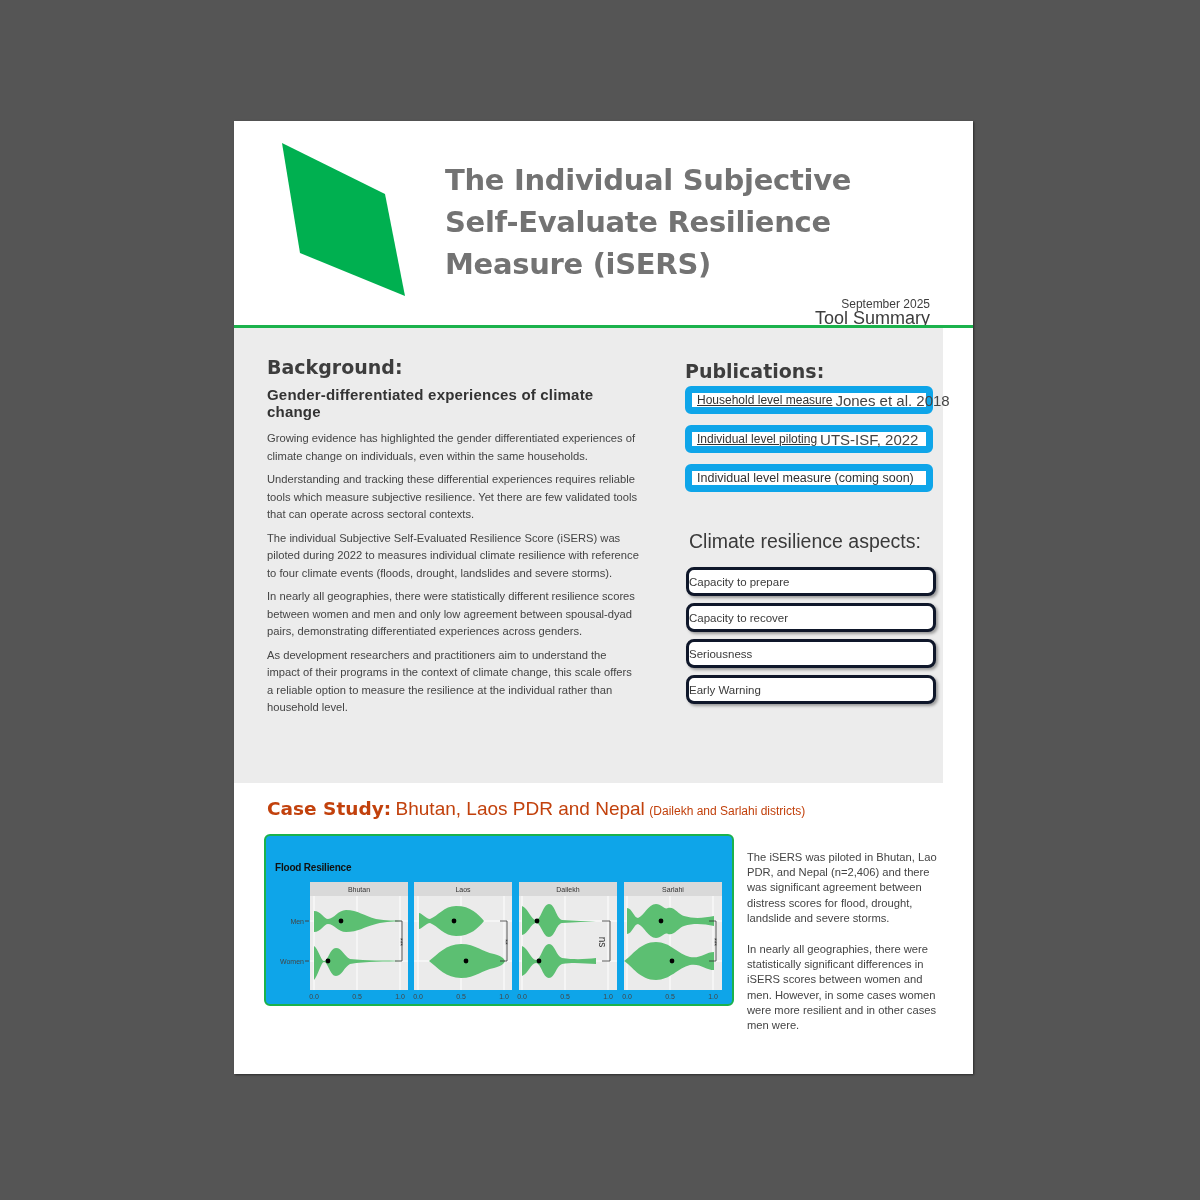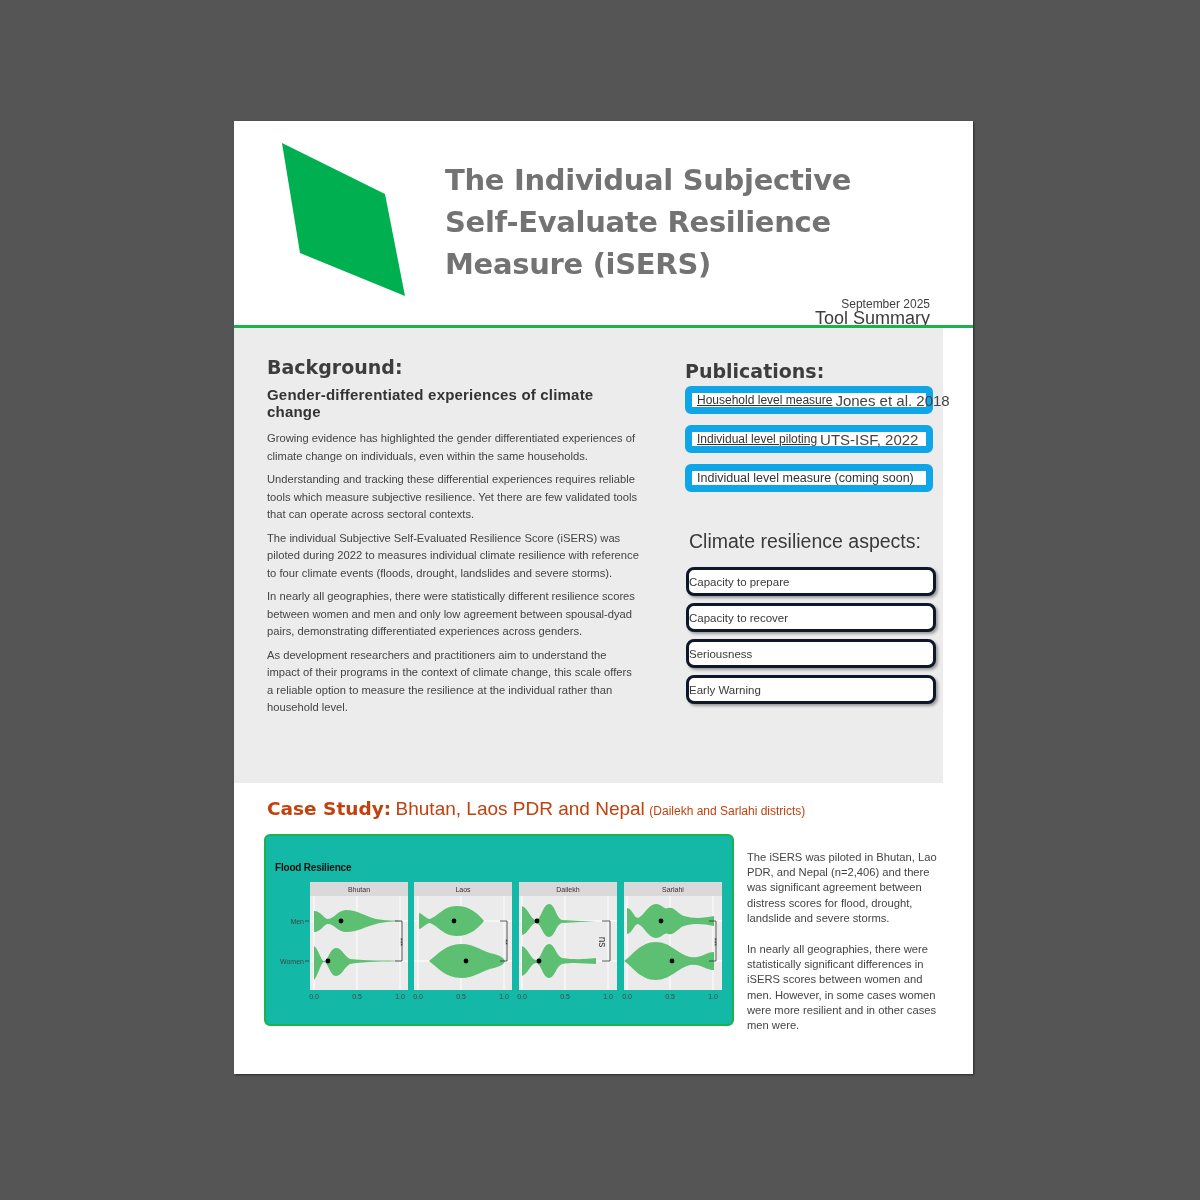--- a/index.html
+++ b/index.html
@@ -71,22 +71,22 @@
     box-shadow: 2px 2px 3px rgba(0,0,0,0.35);
   }
 
   
   .case-title { position: absolute; left: 33px; top: 677px; white-space: nowrap; color: #c2410c; }
   .case-bold { font-family: "DejaVu Sans", sans-serif; font-weight: bold; font-size: 18.5px; }
   .case-places { font-size: 19px; }
   .case-small { font-size: 12px; }
 
   .chart-frame {
-    position: absolute; left: 30px; top: 713px; width: 470px; height: 192px;
-    border: 2px solid #1bb24c; border-radius: 6px; box-sizing: border-box; background: #14b8a6;
+    position: absolute; left: 30px; top: 713px; width: 470px; height: 172px;
+    border: 2px solid #1bb24c; border-radius: 6px; box-sizing: border-box; background: #0ea5e9;
   }
   .chart-title { position: absolute; left: 9px; top: 26px; font-size: 10px; font-weight: bold; color: #111; letter-spacing: -0.2px; }
   .chart-svg { position: absolute; left: 0; top: 0; }
 
   .case-text { position: absolute; left: 513px; top: 713px; width: 195px; font-size: 11.2px; line-height: 15.2px; color: #444; }
   .case-text p { margin: 16px 0 13px 0; }
 </style>
 </head>
 <body>
 

